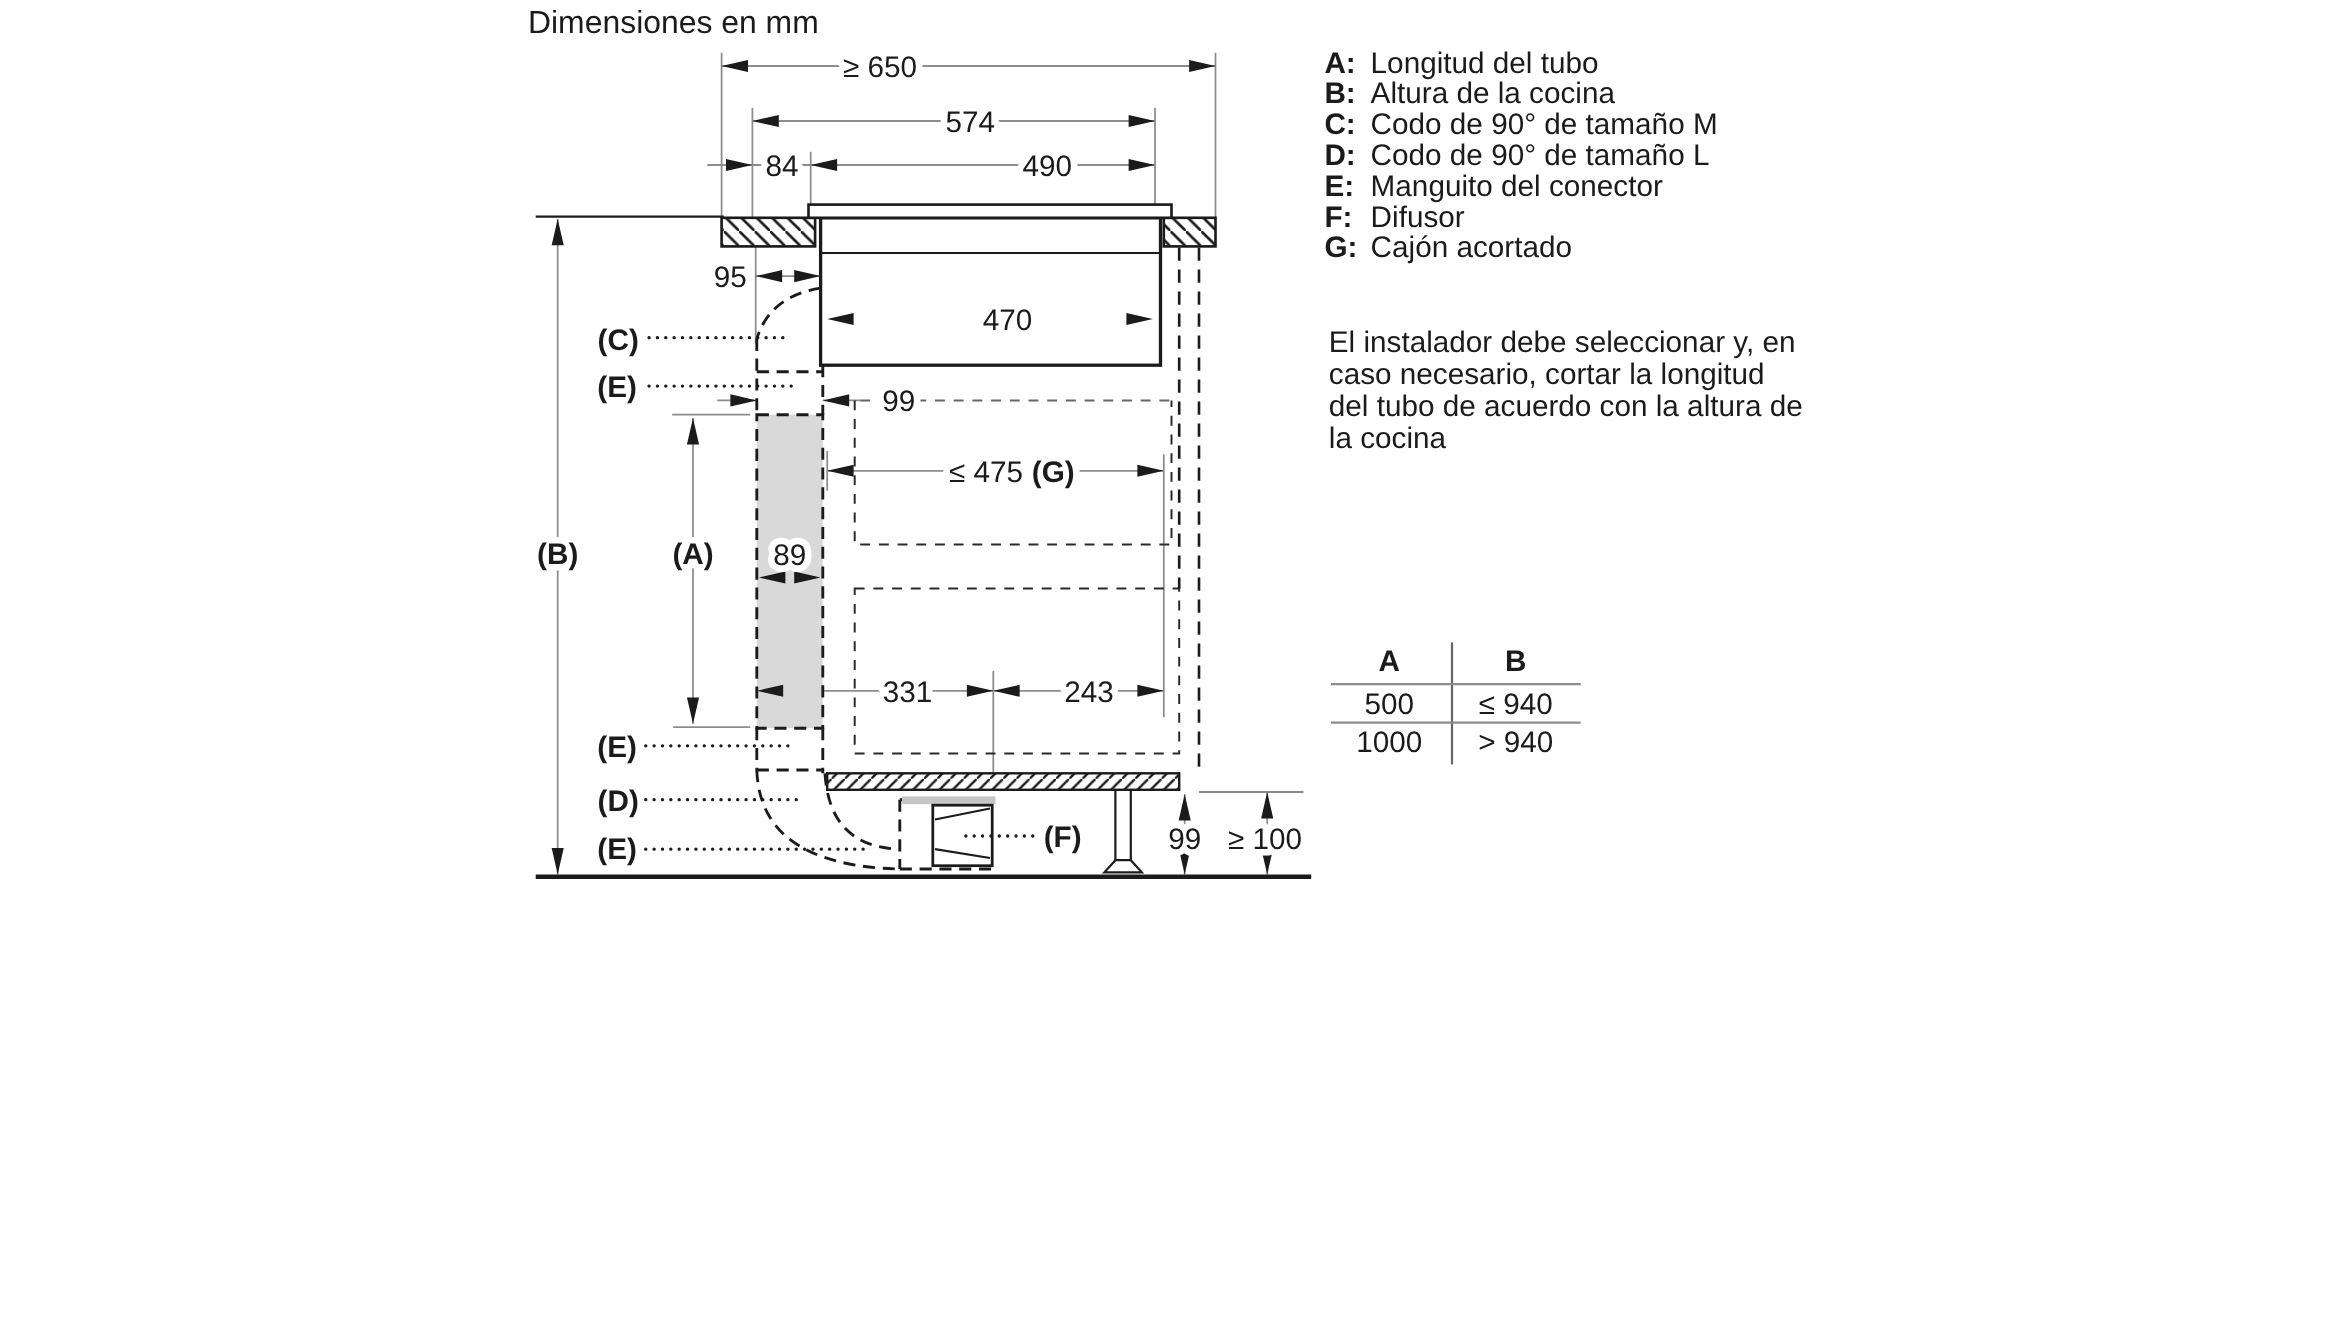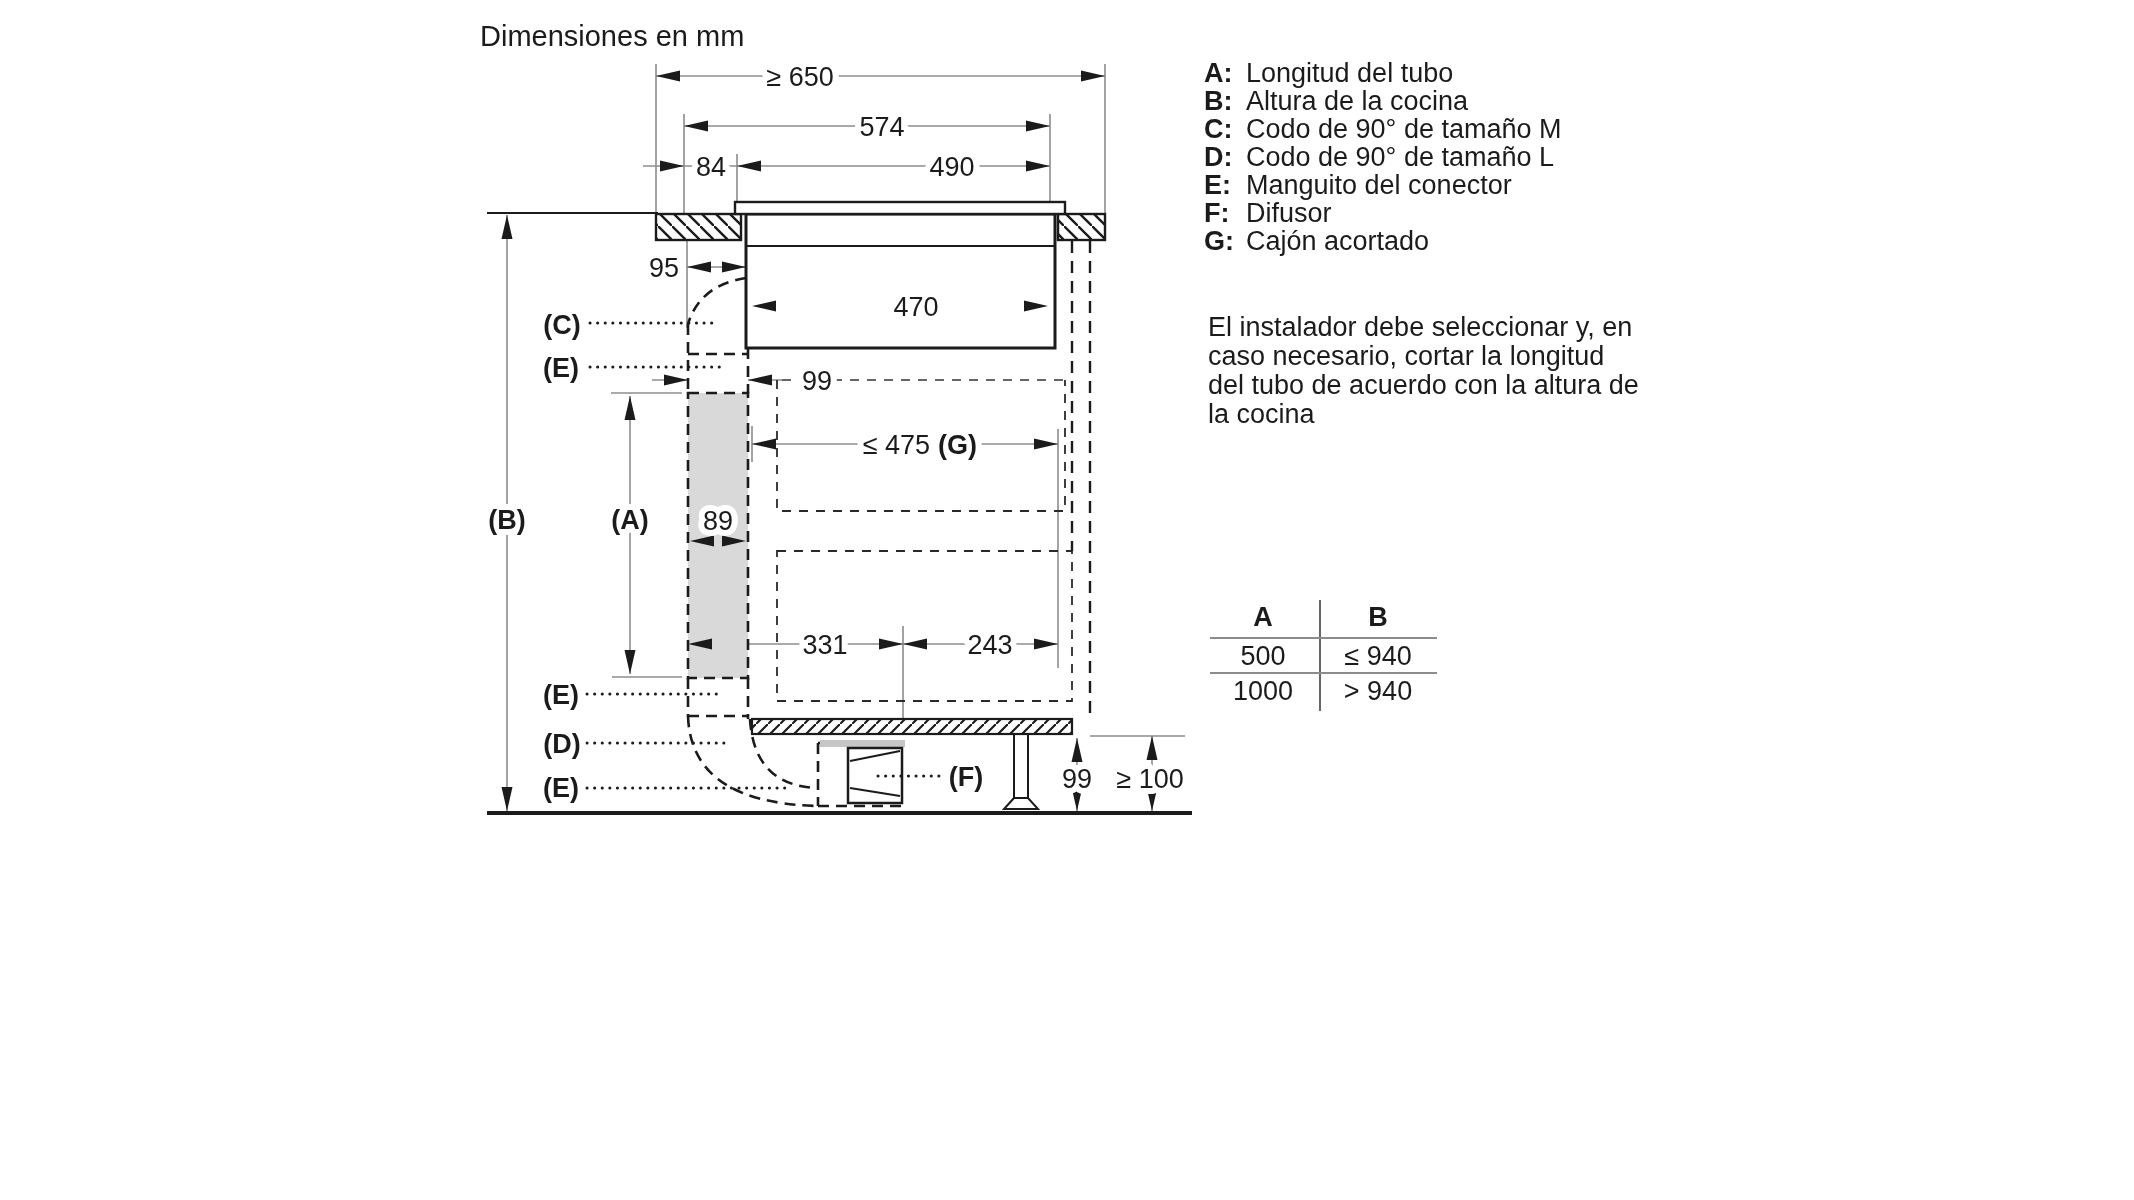--- a/index.html
+++ b/index.html
@@ -1,17 +1,17 @@
 <!DOCTYPE html>
 <html><head>
 <meta charset="utf-8">
 <style>
   html,body{margin:0;padding:0;background:#fff;}
   body{width:2134px;height:1200px;position:relative;font-family:"Liberation Sans",sans-serif;}
-  #stage{position:absolute;inset:0;margin-top:16px;}
+  #stage{position:absolute;inset:0;}
   svg{display:block;}
   text{fill:#1b1b1b;font-family:"Liberation Sans",sans-serif;}
   .halo{paint-order:stroke;stroke:#ffffff;stroke-width:12px;stroke-linejoin:round;}
   .dim{font-size:27px;font-weight:400;}
   .lbl{font-size:27px;font-weight:700;}
   .title{font-size:29px;font-weight:400;}
   .legend-key{font-size:27px;font-weight:700;}
   .legend-text{font-size:27px;font-weight:400;}
   .note-line{font-size:27px;font-weight:400;}
   .tbl-head{font-size:27px;font-weight:700;}

